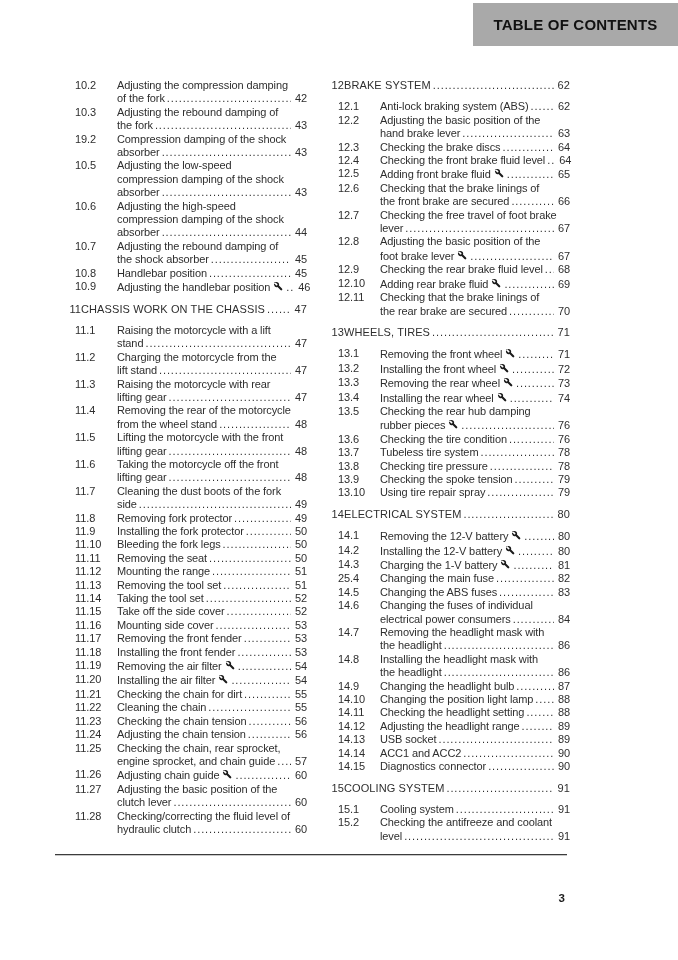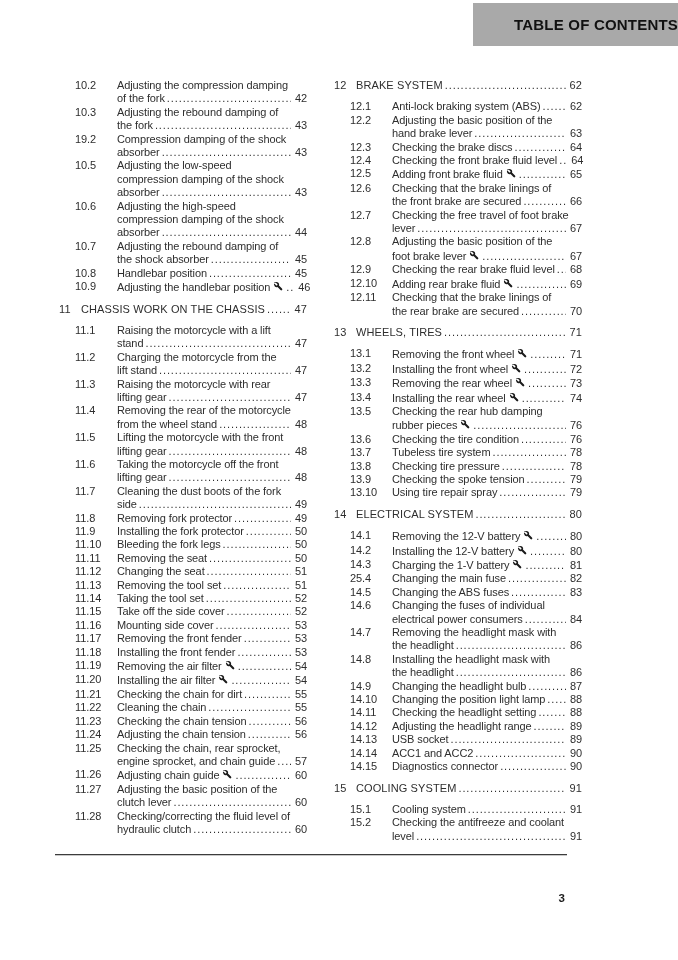--- a/index.html
+++ b/index.html
@@ -3,34 +3,34 @@
 <meta charset="utf-8">
 <style>
   * { margin:0; padding:0; box-sizing:border-box; }
   html,body { background:#ffffff; }
   body {
     width:678px; height:960px; position:relative; overflow:hidden;
     font-family:"Liberation Sans", sans-serif; color:#2e2e2e;
   }
   .banner {
     position:absolute; left:473px; top:3px; width:205px; height:43px;
-    background:#a9a9a9; display:flex; align-items:center; justify-content:flex-end;
+    background:#a9a9a9; display:flex; align-items:center; justify-content:center;
   }
   .banner-title {
     font-size:15px; font-weight:bold; color:#111111; letter-spacing:0.2px; white-space:nowrap;
   }
   .content {
     position:absolute; left:59px; top:79px; width:511px;
-    display:flex; gap:27px; font-size:11px; line-height:13.4px;
+    display:flex; gap:15px; font-size:11px; line-height:13.4px;
   }
   .col { width:248px; }
   .entry { display:flex; letter-spacing:-0.1px; }
   .entry.section { padding-left:16px; }
   .section > .num { width:42px; flex:none; }
-  .chapter > .num { width:22px; flex:none; }
+  .chapter > .num { width:22px; flex:none;text-align:right; }
   .entry.chapter { margin-top:8px; margin-bottom:8px; letter-spacing:0.1px; }
   .col .entry:first-child { margin-top:0; }
   .body { flex:1; min-width:0; }
   .line { white-space:nowrap; }
   .line.last { display:flex; align-items:baseline; }
   .t { white-space:nowrap; }
   .leader {
     flex:1 1 auto; min-width:8px; overflow:hidden; white-space:nowrap;
     letter-spacing:0.9px; margin-left:2px; margin-right:3px;
   }
@@ -271,21 +271,21 @@
             <span class="t">Removing the seat</span>
             <span class="leader">............................................................................................................................................</span>
             <span class="pg">50</span>
           </div>
         </div>
       </div>
       <div class="entry section">
         <div class="num">11.12</div>
         <div class="body">
           <div class="line last">
-            <span class="t">Changing the seat</span>
+            <span class="t">Mounting the range</span>
             <span class="leader">............................................................................................................................................</span>
             <span class="pg">51</span>
           </div>
         </div>
       </div>
       <div class="entry section">
         <div class="num">11.13</div>
         <div class="body">
           <div class="line last">
             <span class="t">Removing the tool set</span>

